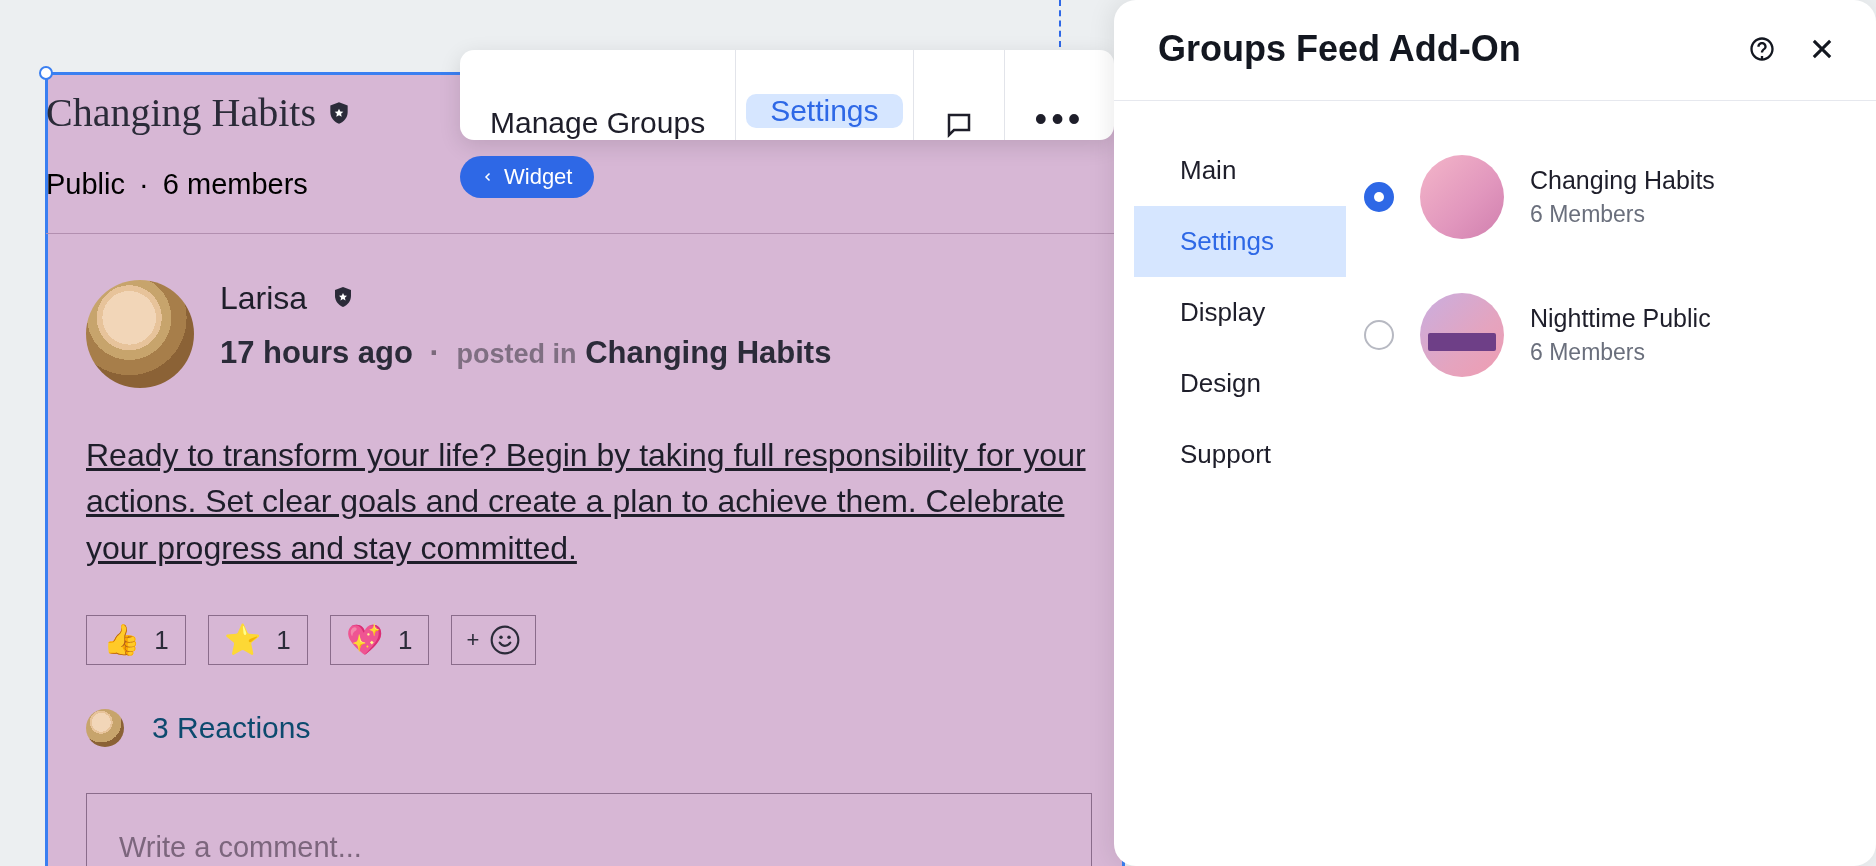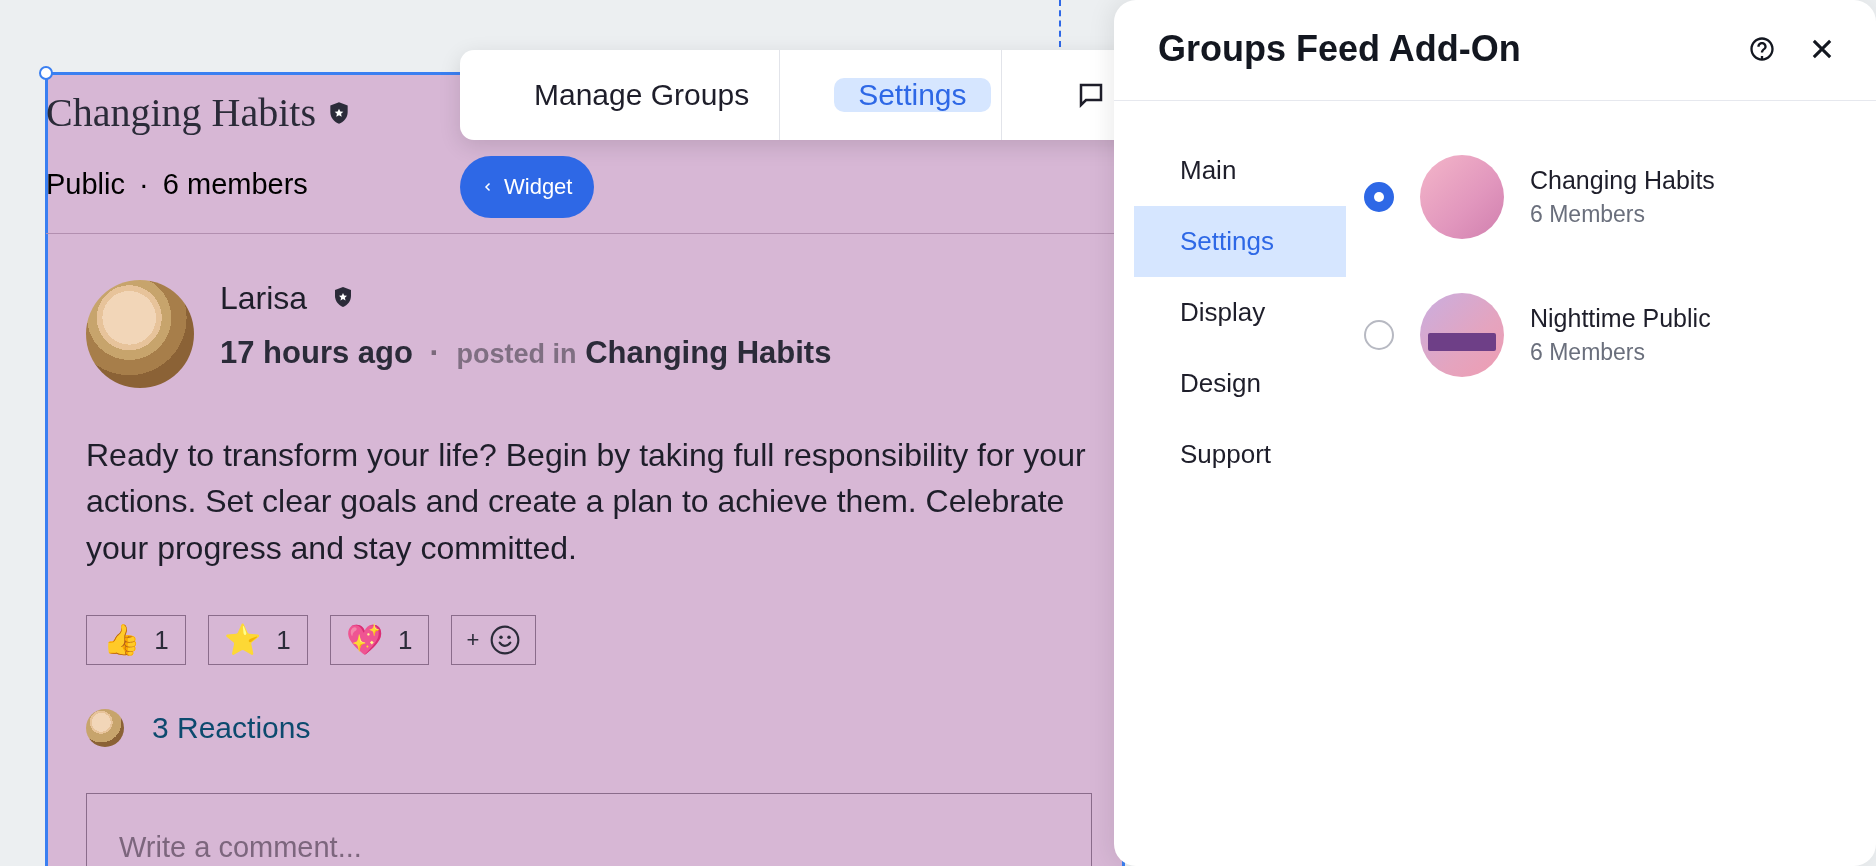--- a/index.html
+++ b/index.html
@@ -67,20 +67,21 @@
   .post-time-row { font-size:31px; color:#2b2b39; margin-top:18px;font-weight:bold; }
   .post-time-row .sep { color:#7a697b; margin:0 8px; }
   .post-time-row .postedin { color:#7f6f82; font-size:27px; }
   .post-time-row .postedin-group { color:#2b2b39; font-size:31px; }
 
   .post-body {
     font-size:32px;
     color:#1e1e2a;
     margin-top: 44px;
     line-height: 1.45;
+    text-decoration: underline;
   }
 
   .reactions-row { display:flex; gap:22px; margin-top:44px; }
   .react-pill {
     border:1px solid #8a6c8b;
     background:#d7b7d5;
     padding: 8px 16px;
     display:flex; align-items:center; gap:14px;
     font-size:26px; color:#2b2b39;
   }
@@ -120,27 +121,26 @@
     top: 50px;
     display:flex;
     background:#fff;
     border-radius: 14px;
     box-shadow: 0 6px 22px rgba(0,0,0,0.12);
     height: 90px;
     align-items:stretch;
     overflow:hidden;
   }
   .tb-segment {
-    display:flex; align-items:center; justify-content:center;
+    display:flex; align-items:flex-end; justify-content:center;
     padding: 0 30px;
     font-size:30px;
     color:#1e1e2a;
     border-right:1px solid #e2e4ea;
     cursor:pointer;
-    margin-left:44px;
   }
   .tb-segment:last-child { border-right:none; }
   .tb-btn { padding:0 24px; display:flex; align-items:center; }
   .tb-btn.active {
     background:#d6e6ff;
     color:#2e68e6;
     border-radius:10px;
     margin:12px 10px;
     padding: 0 24px;
   }
@@ -148,21 +148,21 @@
   .tb-more-dots { font-size:36px; letter-spacing:4px; color:#1e1e2a; }
 
   .widget-pill {
     position:absolute;
     left: 460px;
     top: 156px;
     background:#2e68e6;
     color:#fff;
     font-size:22px;
     border-radius:999px;
-    padding:18px 22px;
+    padding:8px 22px;
     display:flex; align-items:center; gap:10px;
   }
 
   
   .guide {
     position:absolute;
     left: 1059px;
     top: 0;
     height: 88px;
     border-left: 2px dashed #2e68e6;

